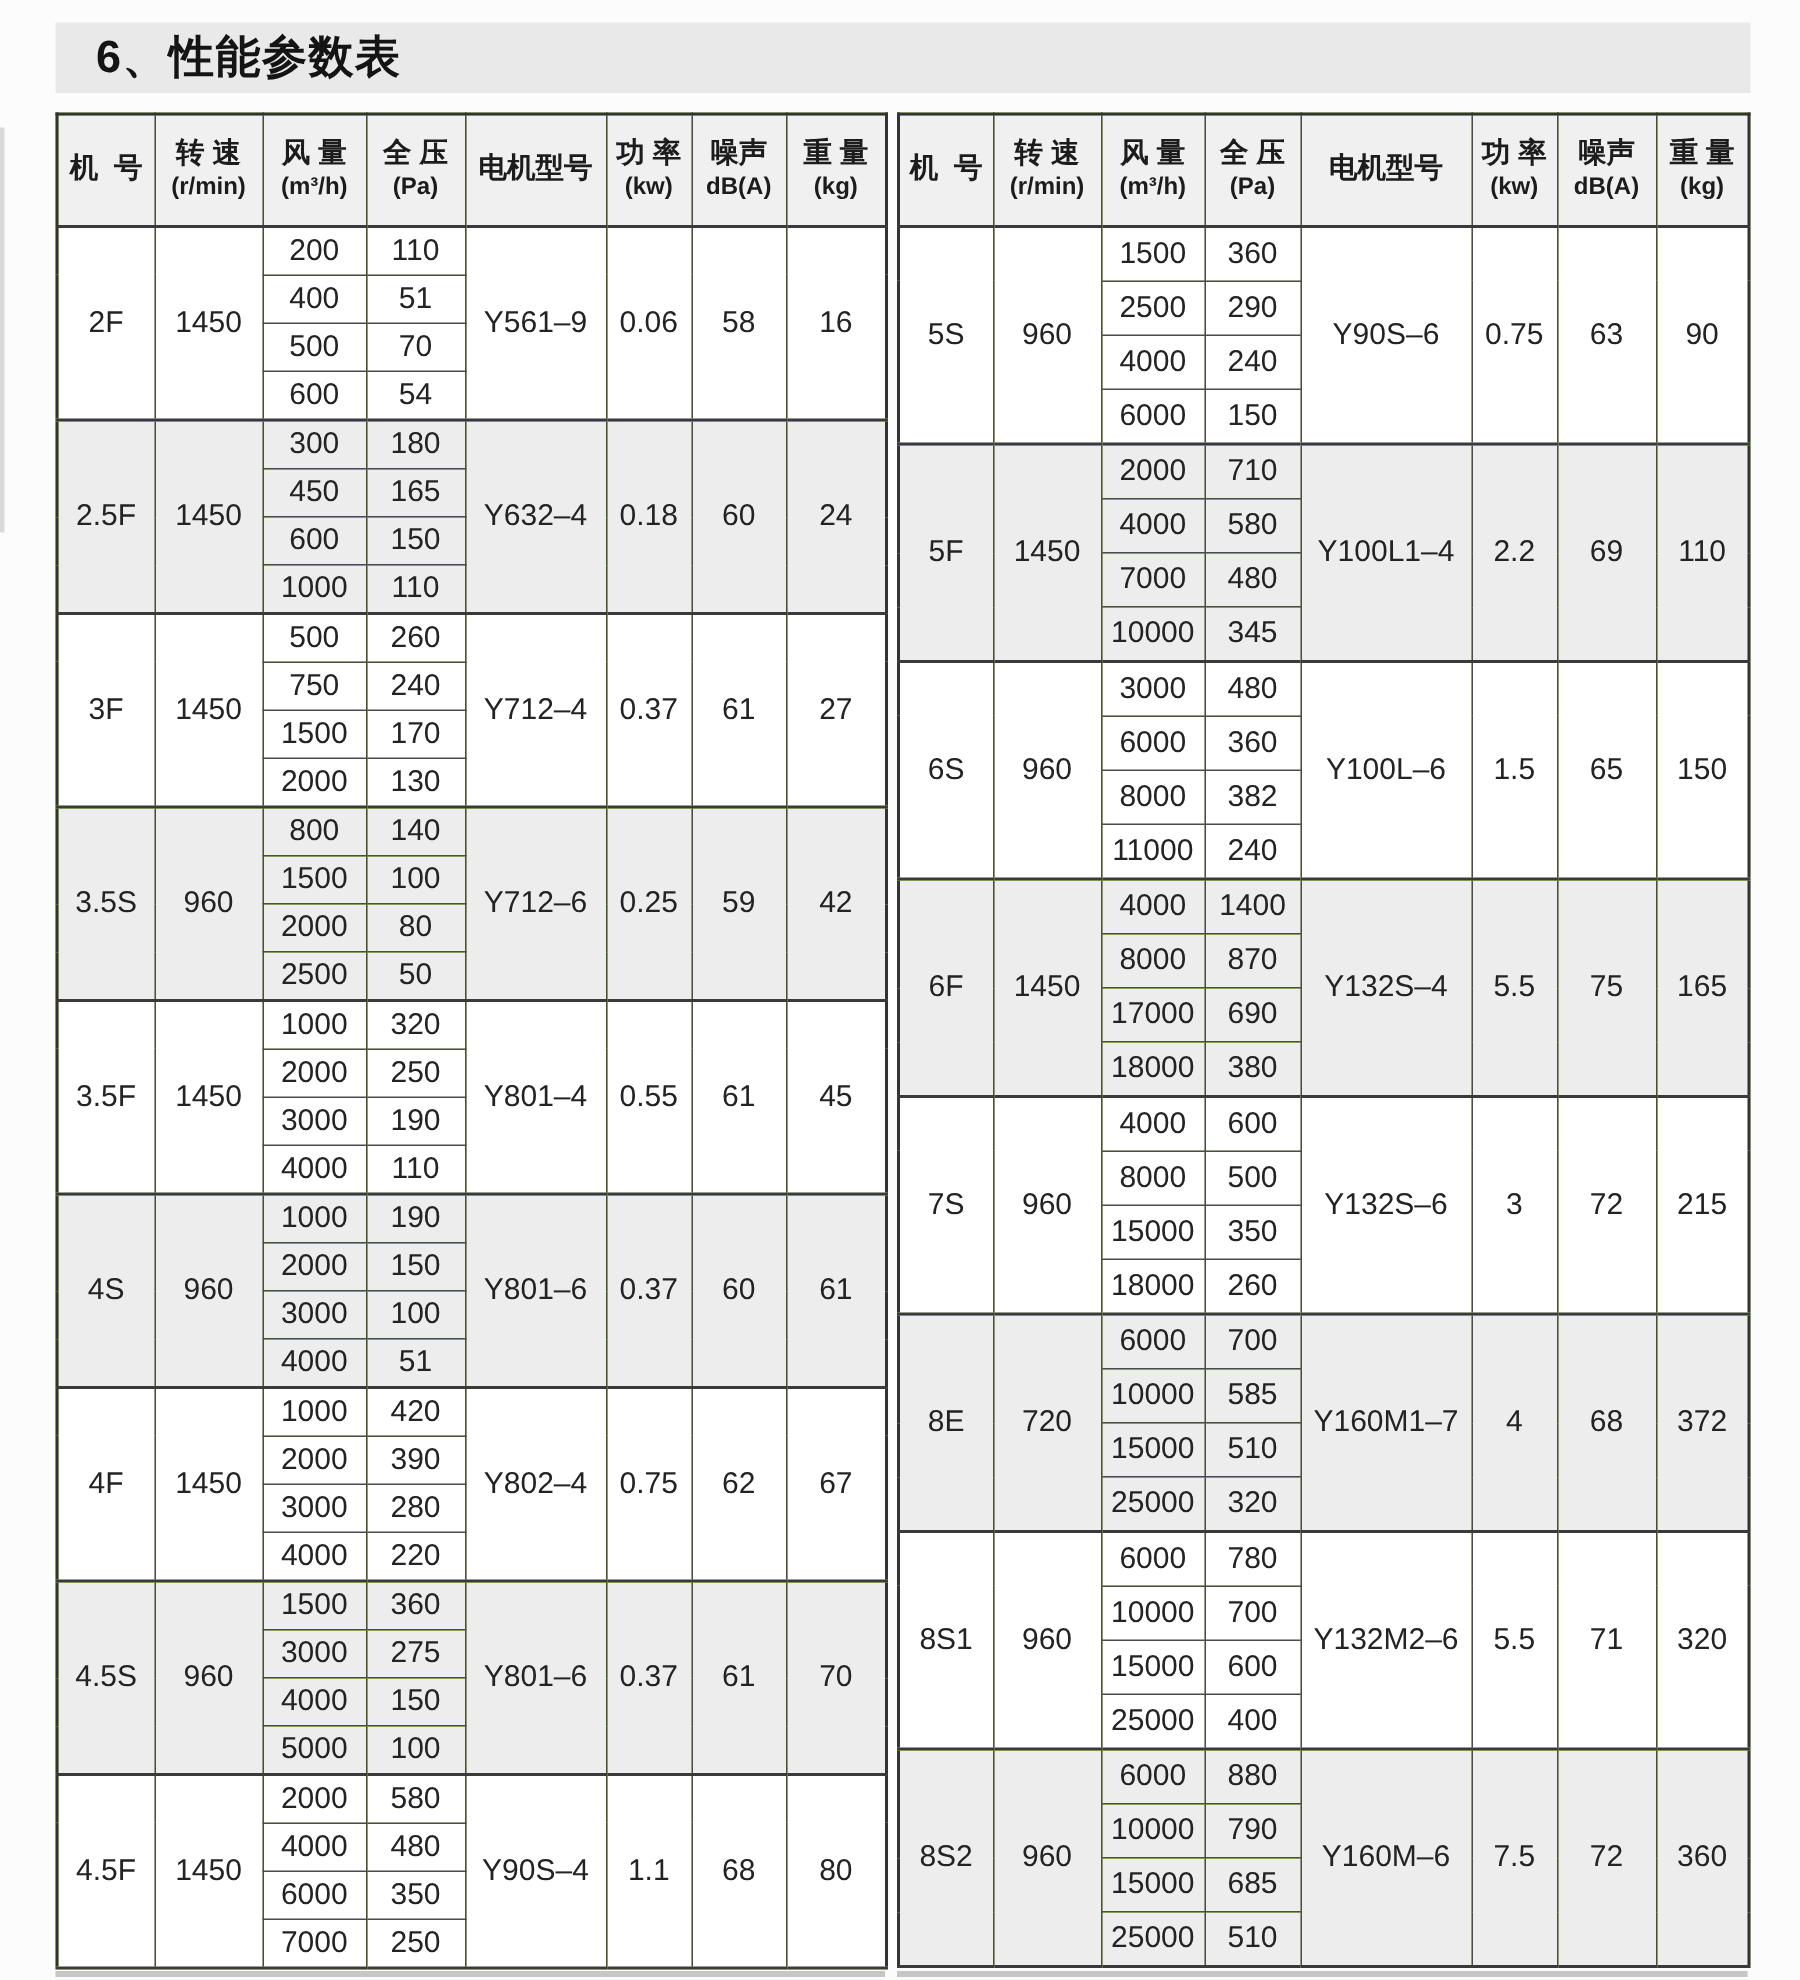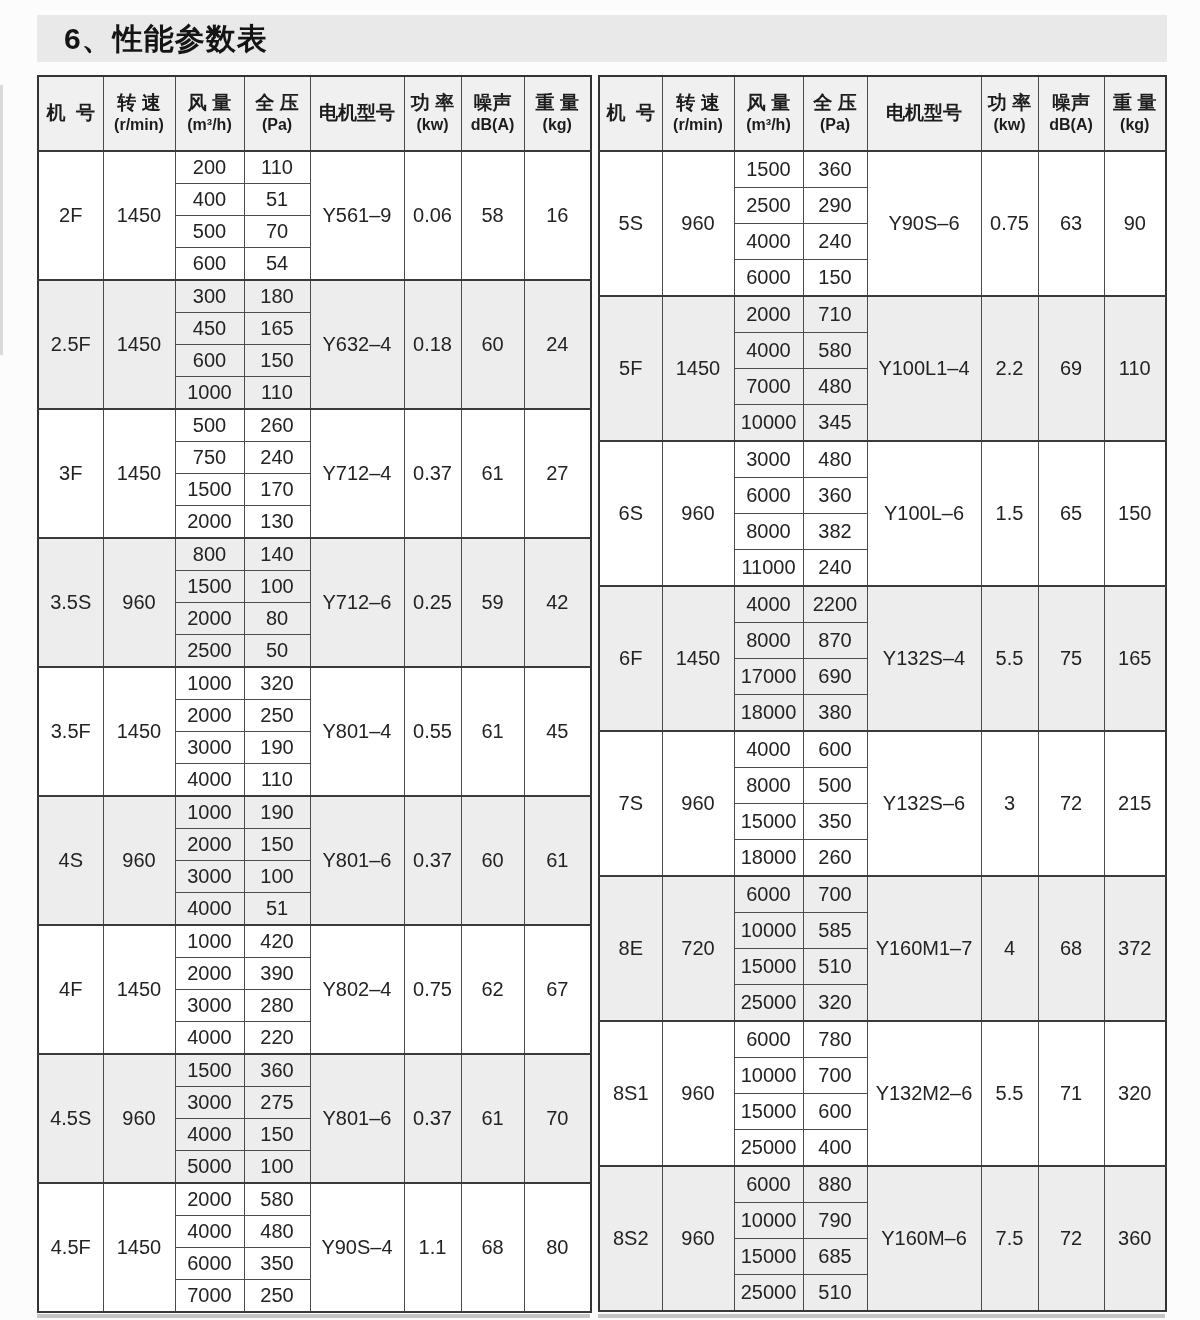--- a/index.html
+++ b/index.html
@@ -433,21 +433,21 @@
           <td>382</td>
         </tr>
         <tr class="row-white group-last" style="height: 36.25px;">
           <td>11000</td>
           <td>240</td>
         </tr>
         <tr class="row-gray" style="height: 36.25px;">
           <td rowspan="4" class="span-cell">6F</td>
           <td rowspan="4" class="span-cell">1450</td>
           <td>4000</td>
-          <td>2200</td>
+          <td>1400</td>
           <td rowspan="4" class="span-cell">Y132S–4</td>
           <td rowspan="4" class="span-cell">5.5</td>
           <td rowspan="4" class="span-cell">75</td>
           <td rowspan="4" class="span-cell">165</td>
         </tr>
         <tr class="row-gray" style="height: 36.25px;">
           <td>8000</td>
           <td>870</td>
         </tr>
         <tr class="row-gray" style="height: 36.25px;">

